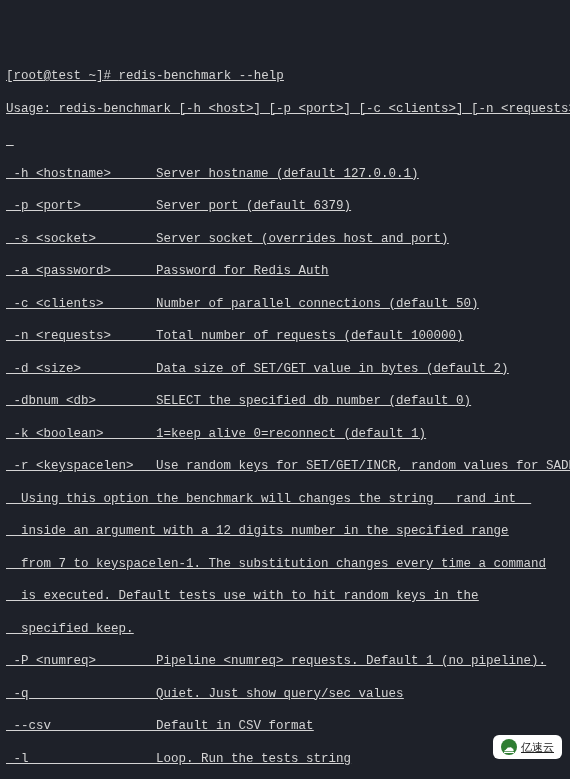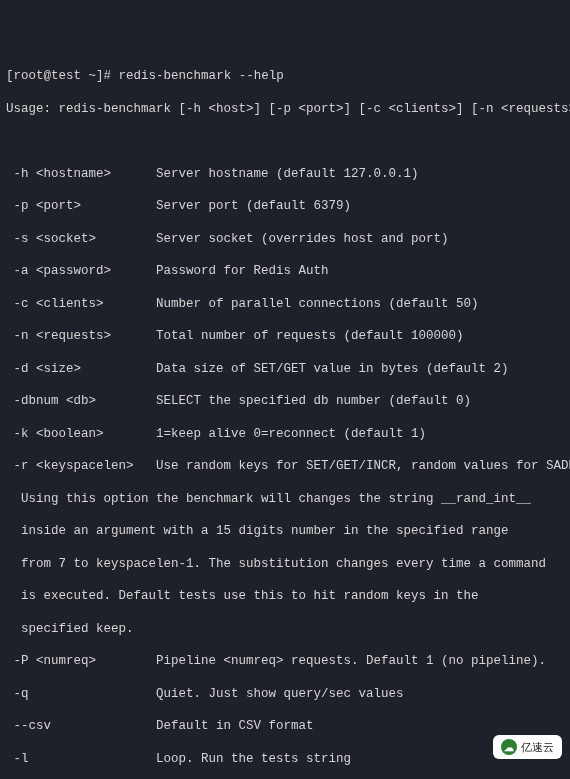--- a/index.html
+++ b/index.html
@@ -1,15 +1,15 @@
 <!DOCTYPE html>
 <html><head>
   <meta charset="utf-8">
   <style>
-    * { margin: 0; padding: 0; box-sizing: border-box; }
+    * { margin: 0; padding: 0; box-sizing: border-box; text-decoration: underline; }
     body {
       background: #1e2129;
       color: #d4d4d4;
       font-family: 'Consolas', 'Monaco', 'Courier New', monospace;
       font-size: 12.5px;
       line-height: 1.3;
       padding: 3px 6px;
       width: 570px;
       height: 779px;
       overflow: hidden;
@@ -56,23 +56,23 @@
 <div class="line"> -p &lt;port&gt;          Server port (default 6379)</div>
 <div class="line"> -s &lt;socket&gt;        Server socket (overrides host and port)</div>
 <div class="line"> -a &lt;password&gt;      Password for Redis Auth</div>
 <div class="line"> -c &lt;clients&gt;       Number of parallel connections (default 50)</div>
 <div class="line"> -n &lt;requests&gt;      Total number of requests (default 100000)</div>
 <div class="line"> -d &lt;size&gt;          Data size of SET/GET value in bytes (default 2)</div>
 <div class="line"> -dbnum &lt;db&gt;        SELECT the specified db number (default 0)</div>
 <div class="line"> -k &lt;boolean&gt;       1=keep alive 0=reconnect (default 1)</div>
 <div class="line"> -r &lt;keyspacelen&gt;   Use random keys for SET/GET/INCR, random values for SADD</div>
 <div class="line">  Using this option the benchmark will changes the string __rand_int__</div>
-<div class="line">  inside an argument with a 15 digits number in the specified range</div>
+<div class="line">  inside an argument with a 12 digits number in the specified range</div>
 <div class="line">  from 7 to keyspacelen-1. The substitution changes every time a command</div>
-<div class="line">  is executed. Default tests use this to hit random keys in the</div>
+<div class="line">  is executed. Default tests use with to hit random keys in the</div>
 <div class="line">  specified keep.</div>
 <div class="line"> -P &lt;numreq&gt;        Pipeline &lt;numreq&gt; requests. Default 1 (no pipeline).</div>
 <div class="line"> -q                 Quiet. Just show query/sec values</div>
 <div class="line"> --csv              Default in CSV format</div>
 <div class="line"> -l                 Loop. Run the tests string</div>
 
 
 
 
 

